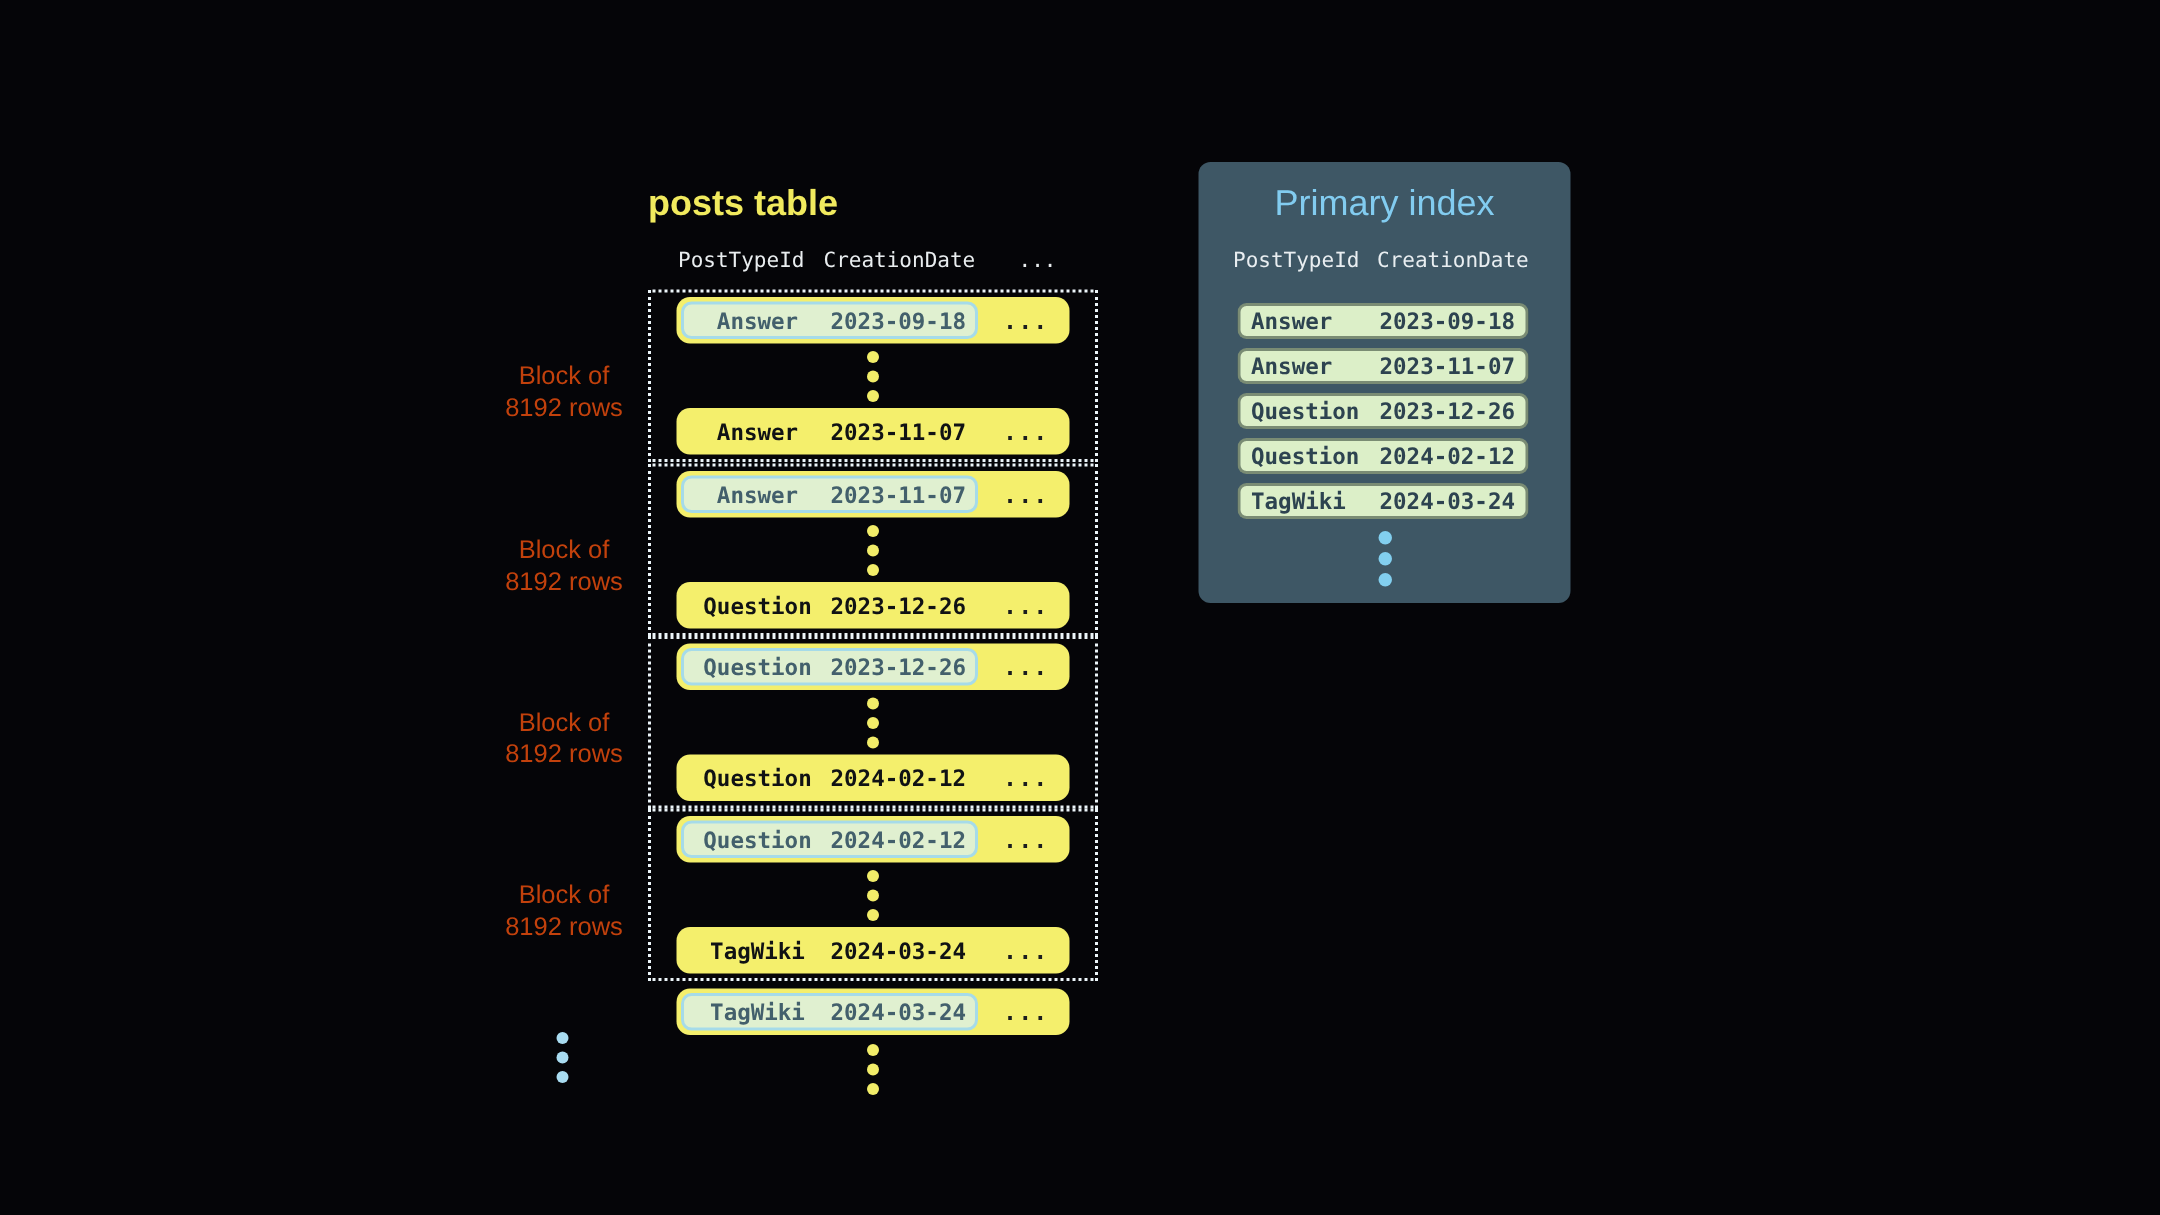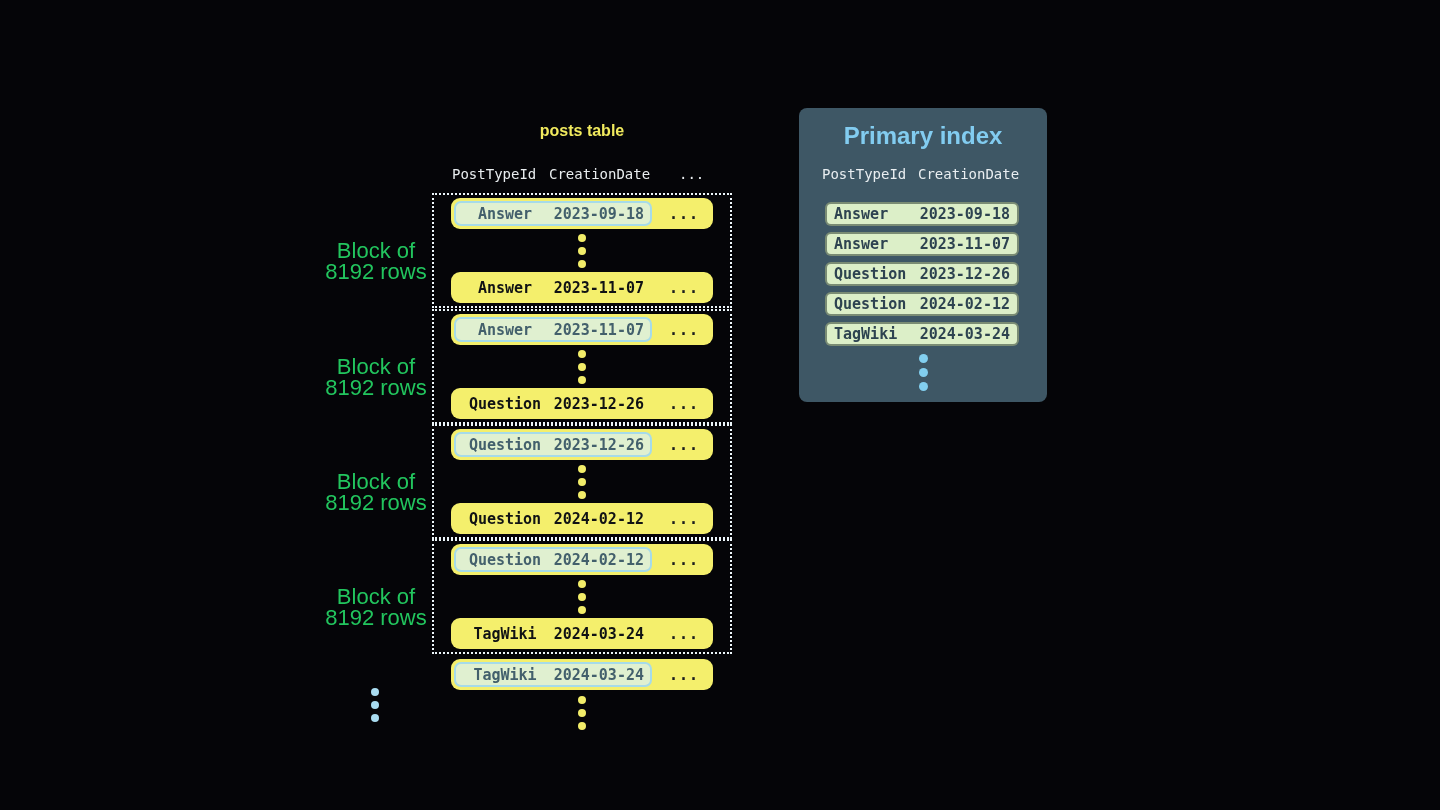--- a/index.html
+++ b/index.html
@@ -6,21 +6,21 @@
   .stage{
     position:relative;width:1440px;height:810px;overflow:hidden;
     background:#050508;
     font-family:"Liberation Sans",sans-serif;
   }
   .mono{font-family:"DejaVu Sans Mono","Liberation Mono",monospace;text-align:center;}
 
   
   .posts-title{
     position:absolute;left:432px;top:122px;width:300px;
-    text-align:center;font-size:16px;font-weight:700;color:#f1ea5e;
+    text-align:left;font-size:24px;font-weight:700;color:#f1ea5e;
   }
   .posts-headers{position:absolute;left:432px;top:166px;width:300px;height:20px;
     font-size:14px;color:#e9edef;}
   .posts-headers span{position:absolute;top:0;}
   .ph1{left:20px;}
   .ph2{left:117px;}
   .ph3{left:247px;}
 
   .block{
     position:absolute;left:432px;width:300px;height:115px;
@@ -45,36 +45,36 @@
   .pill.hl{background:#e0f0d0;border-color:#a6dbe9;color:#43606c;}
   .more{margin-left:auto;font-size:15px;font-weight:700;color:#1a1c1e;letter-spacing:1px;}
 
   .vdots{display:flex;flex-direction:column;gap:5px;align-items:center;}
   .vdots i{display:block;width:8px;height:8px;border-radius:50%;background:#f2ed69;}
   .vdots.blue i{background:#a9dcf1;}
   .vdots.sky i{background:#82cfef;width:9px;height:9px;gap:4px;}
 
   .block-label{
     position:absolute;left:311px;width:130px;text-align:center;
-    font-size:22px;line-height:21px;color:#22c55e;
+    font-size:17px;line-height:21px;color:#c2410c;
   }
   .bl0{top:240px;} .bl1{top:356px;} .bl2{top:471px;} .bl3{top:586px;}
 
   .overflow-row{position:absolute;left:451px;top:659px;}
   .posts-bottom-dots{position:absolute;left:578px;top:696px;}
   .blocks-more-dots{position:absolute;left:371px;top:688px;}
 
   
   .panel{
     position:absolute;left:799px;top:108px;width:248px;height:294px;
     background:#3e5765;border-radius:8px;
   }
   .panel-title{
     position:absolute;left:0;top:14px;width:100%;text-align:center;
-    font-size:24px;font-weight:700;color:#82ccf0;
+    font-size:24px;font-weight:400;color:#82ccf0;
   }
   .panel-headers{position:absolute;left:0;top:58px;width:100%;height:20px;
     font-size:14px;color:#e9eef1;}
   .panel-headers span{position:absolute;top:0;}
   .ih1{left:23px;}
   .ih2{left:119px;}
   .idx-rows{position:absolute;left:26px;top:94px;width:194px;}
   .irow{
     width:194px;height:24px;margin-bottom:6px;box-sizing:border-box;
     background:#dcefc8;border:2px solid rgba(42,58,47,0.55);border-radius:6px;

